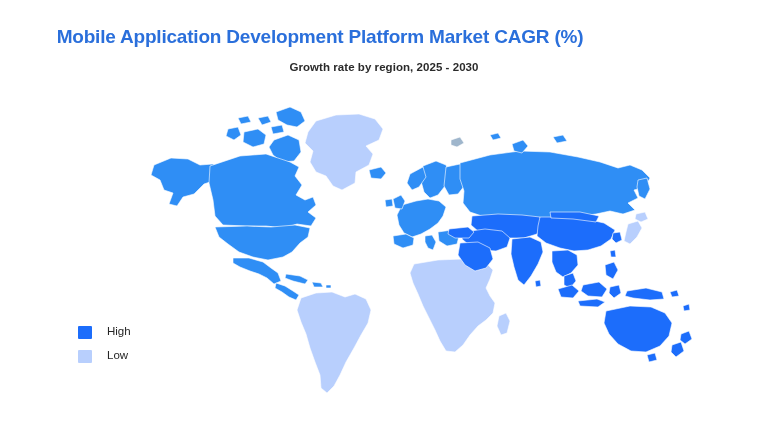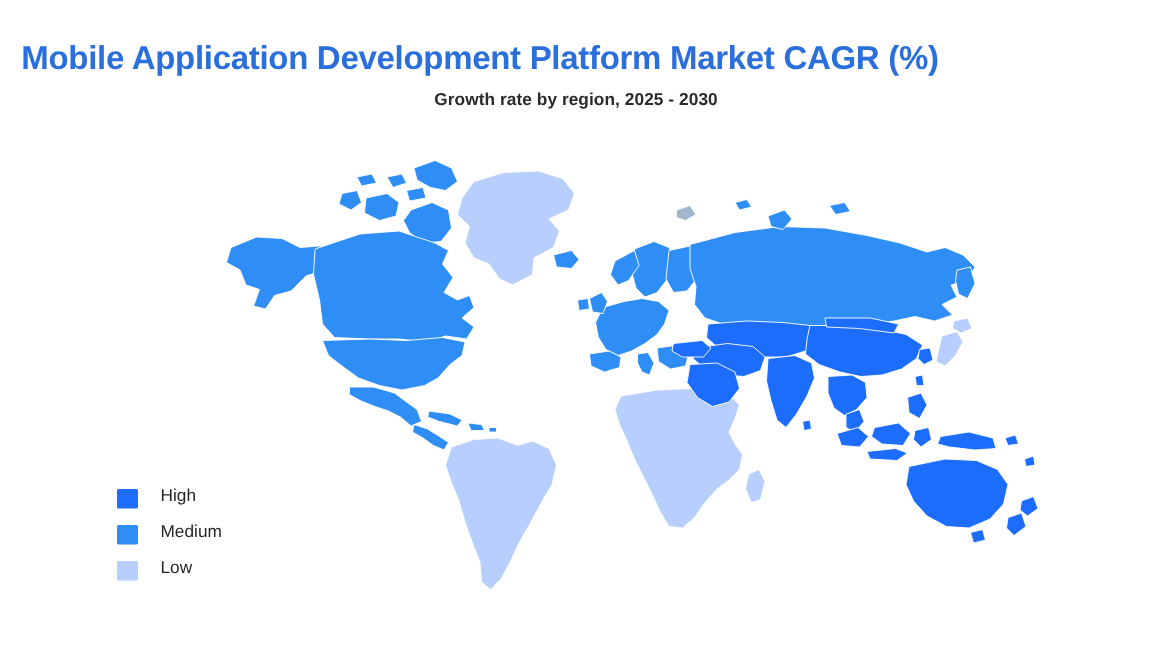--- a/index.html
+++ b/index.html
@@ -19,21 +19,21 @@
     width: 768px;
     height: 436px;
     background: #ffffff;
   }
   .title {
     position: absolute;
     top: 26px;
     left: 0;
     width: 640px;
     text-align: center;
-    font-size: 22px;
+    font-size: 19px;
     font-weight: bold;
     color: #2a6fdb;
     letter-spacing: -0.2px;
     white-space: nowrap;
   }
   .subtitle {
     position: absolute;
     top: 61px;
     left: 0;
     width: 768px;
@@ -172,24 +172,20 @@
     </svg>
   </div>
 
   <div class="legend">
 
     <div class="legend-row">
       <span class="legend-swatch" style="background:#1c6dfb"></span>
       <span class="legend-label">High</span>
     </div>
 
-    <div class="legend-row">
-      <span class="legend-swatch" style="background:#2f8ef5"></span>
-      <span class="legend-label">Medium</span>
-    </div>
 
     <div class="legend-row">
       <span class="legend-swatch" style="background:#b8cffd"></span>
       <span class="legend-label">Low</span>
     </div>
 
   </div>
 
 </div>
 

